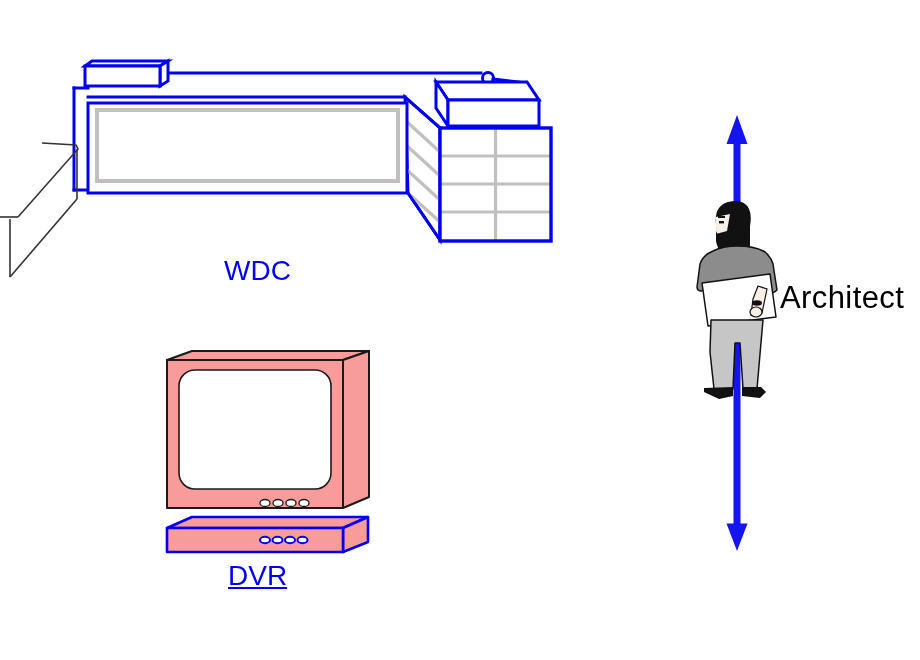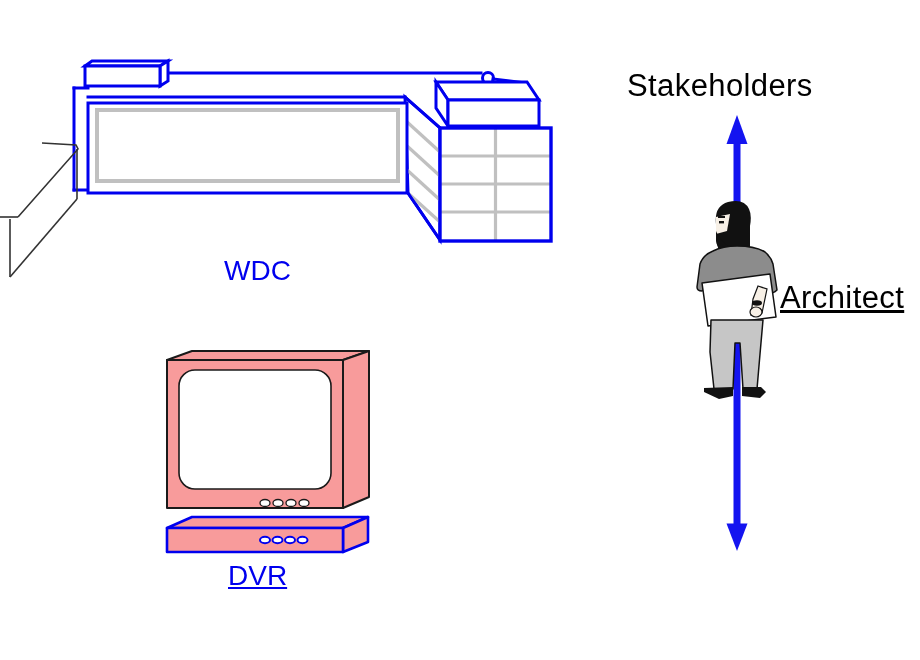--- a/index.html
+++ b/index.html
@@ -13,21 +13,21 @@
     position:relative;width:920px;height:660px;background:var(--background);
     overflow:hidden;font-family:"Liberation Sans",sans-serif;
   }
   #art{position:absolute;left:0;top:0;}
   .label{position:absolute;white-space:nowrap;line-height:1.1;}
   .label.blue{color:var(--line_blue);font-size:28px;}
   .label.black{color:var(--text_black);font-size:31px;letter-spacing:0.4px;}
   #wdc-label{left:224px;top:256px;}
   #dvr-label{left:228px;top:561px;text-decoration:underline;}
   #stakeholders-label{left:627px;top:69px;}
-  #architect-label{left:780px;top:281px;text-decoration:underline;}
+  #architect-label{left:780px;top:281px;}
   #construction-label{left:628px;top:557px;}
 
   
   .blue-ln{stroke:var(--line_blue);stroke-width:3;fill:none;stroke-linecap:square;}
   .blue-shape{stroke:var(--line_blue);stroke-width:3;fill:#fff;stroke-linejoin:miter;}
   .gray-ln{stroke:var(--window_gray);stroke-width:3.2;fill:none;}
   .gray-band{stroke:var(--window_gray);stroke-width:4;fill:none;}
   .wall-ln{stroke:var(--wall_gray);stroke-width:1.6;fill:none;}
   .pink-black{fill:var(--device_pink);stroke:var(--outline_black);stroke-width:2;stroke-linejoin:round;}
   .pink-blue{fill:var(--device_pink);stroke:var(--line_blue);stroke-width:2.6;stroke-linejoin:round;}
@@ -158,15 +158,14 @@
 
       <path class="pants" d="M711,320 L763,320 L760,354 L757,389 L743,389 L740,343 L735,343 L733,389 L714,389 L710,352 Z"></path>
 
       <polygon class="ink" points="704,388 733,387 733,396 719,399 704,392"></polygon>
       <polygon class="ink" points="742,387 761,387 766,392 760,398 742,396"></polygon>
     </g>
   </svg>
 
   <div id="wdc-label" class="label blue">WDC</div>
   <div id="dvr-label" class="label blue">DVR</div>
-  <div id="stakeholders-label" class="label black">Stakeholders</div>
   <div id="architect-label" class="label black">Architect</div>
 </div>
 
 </body></html>

